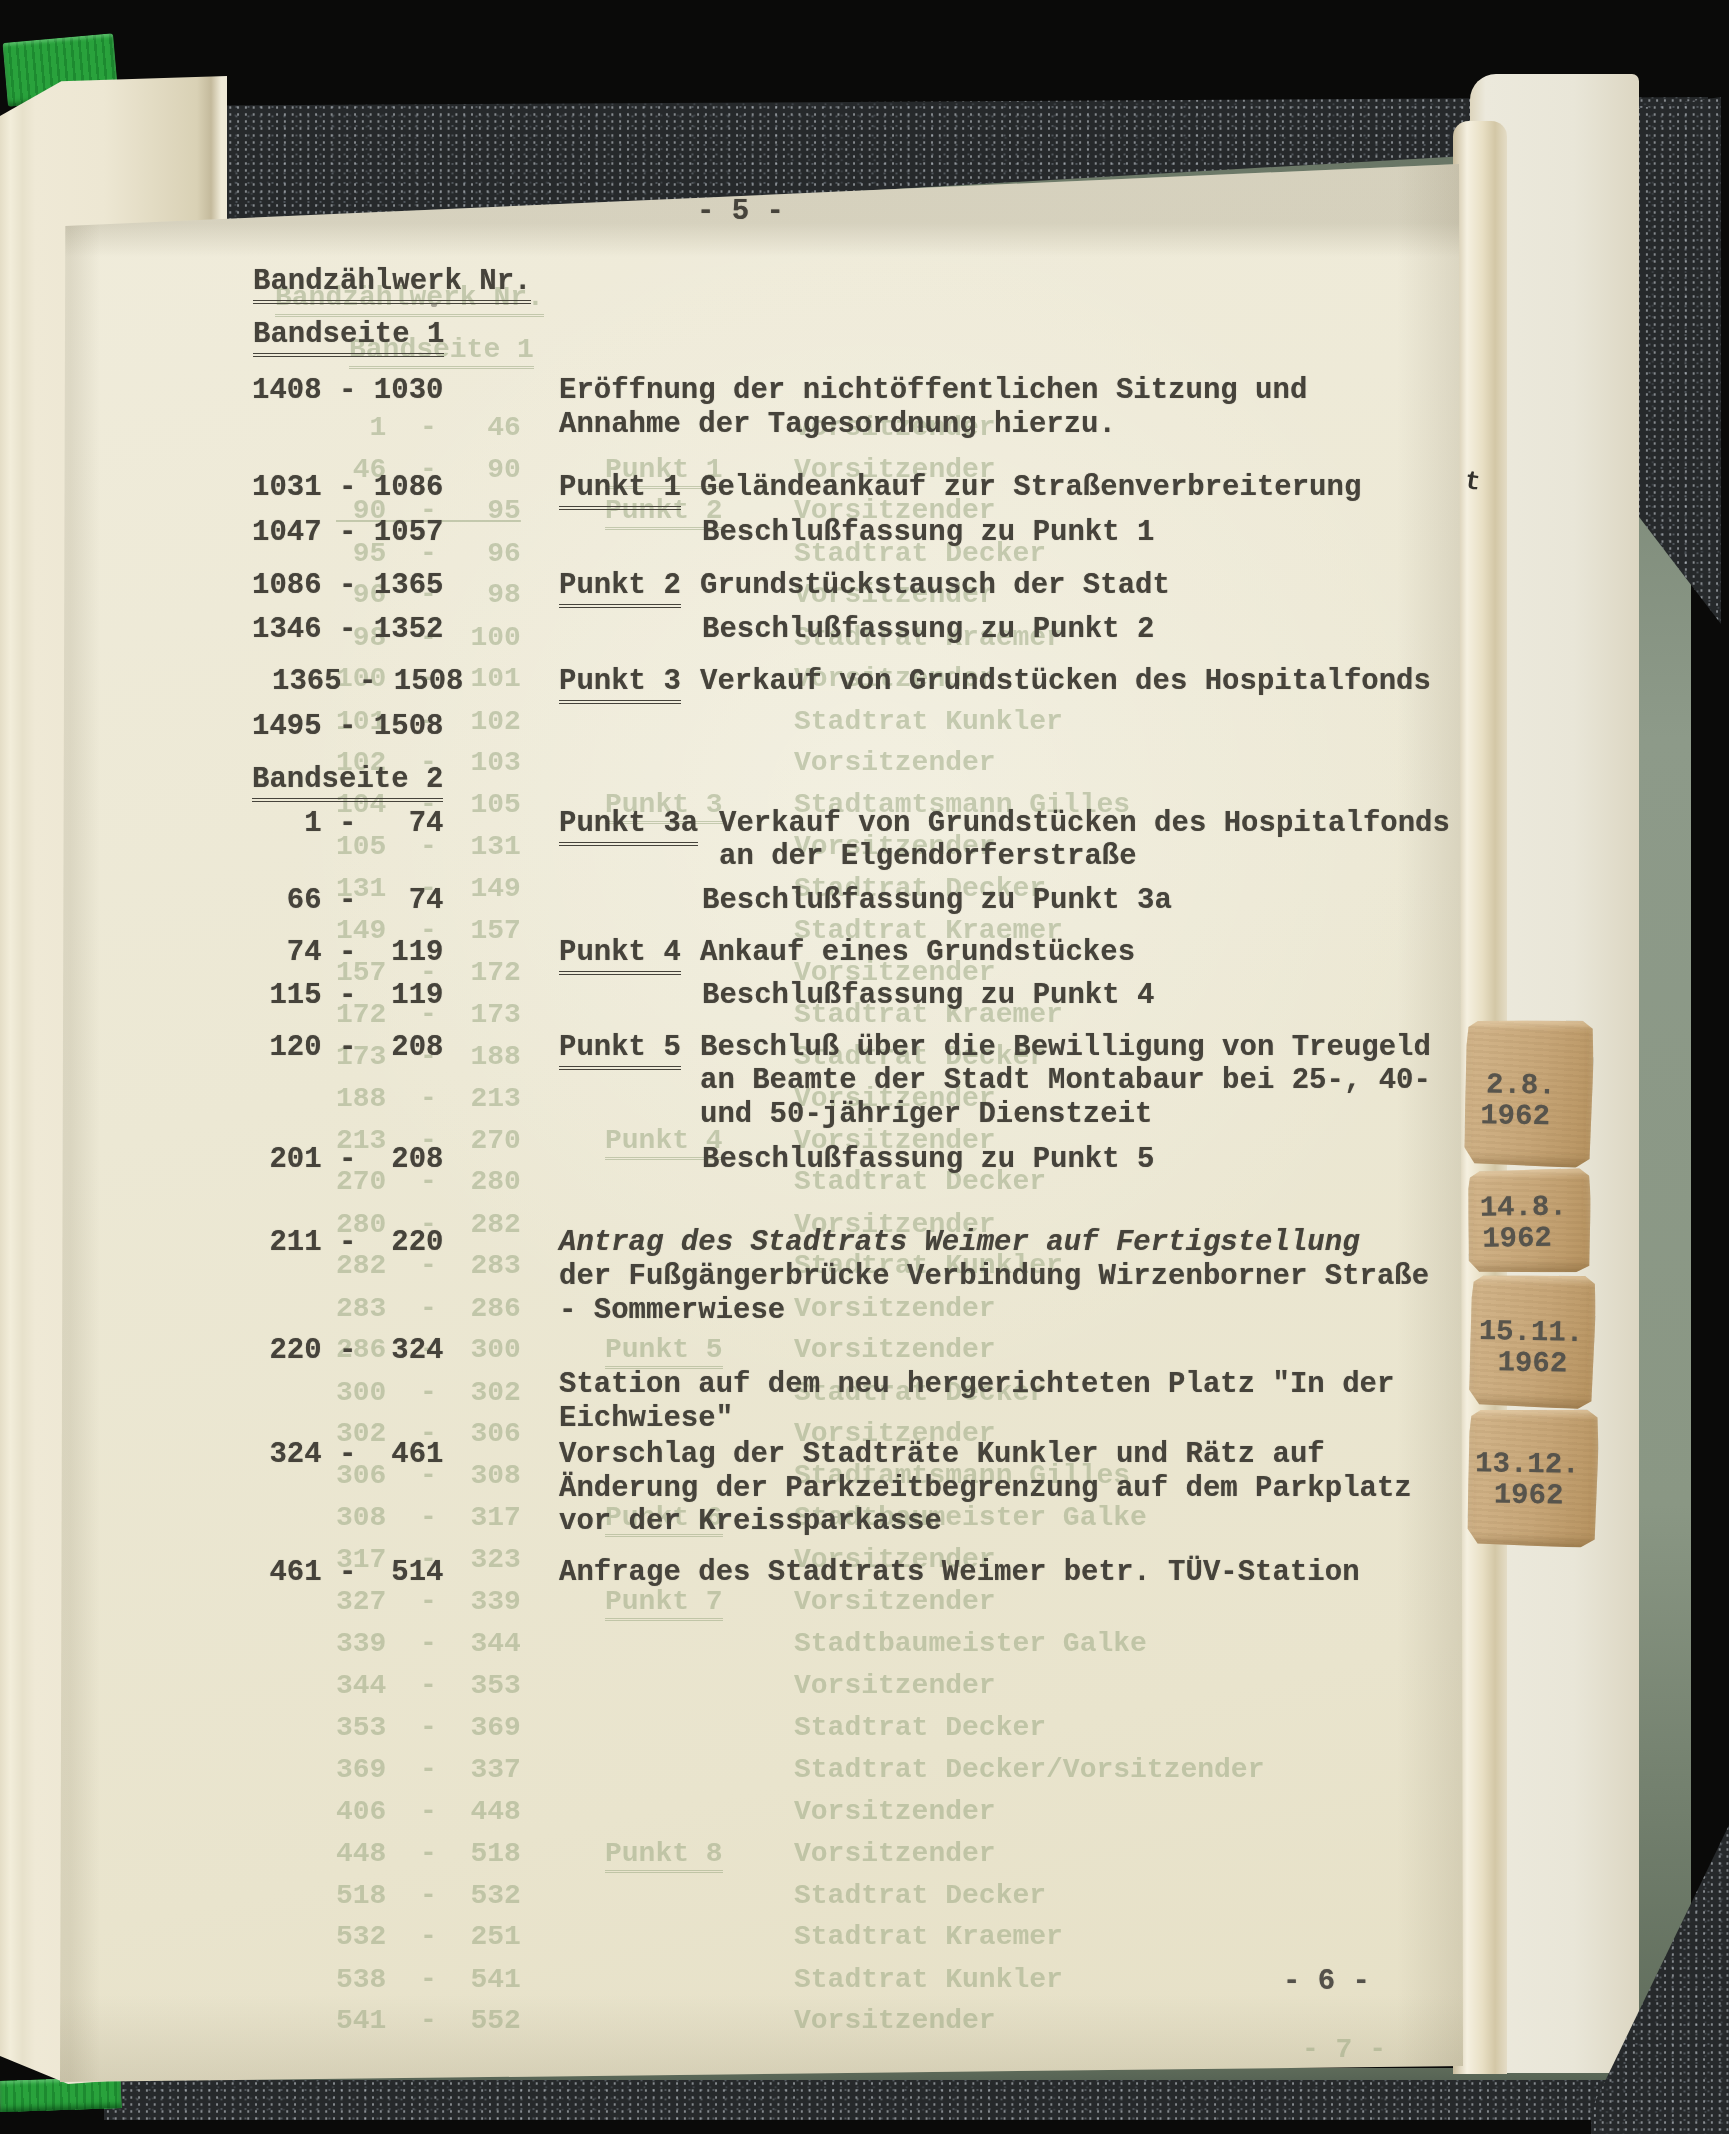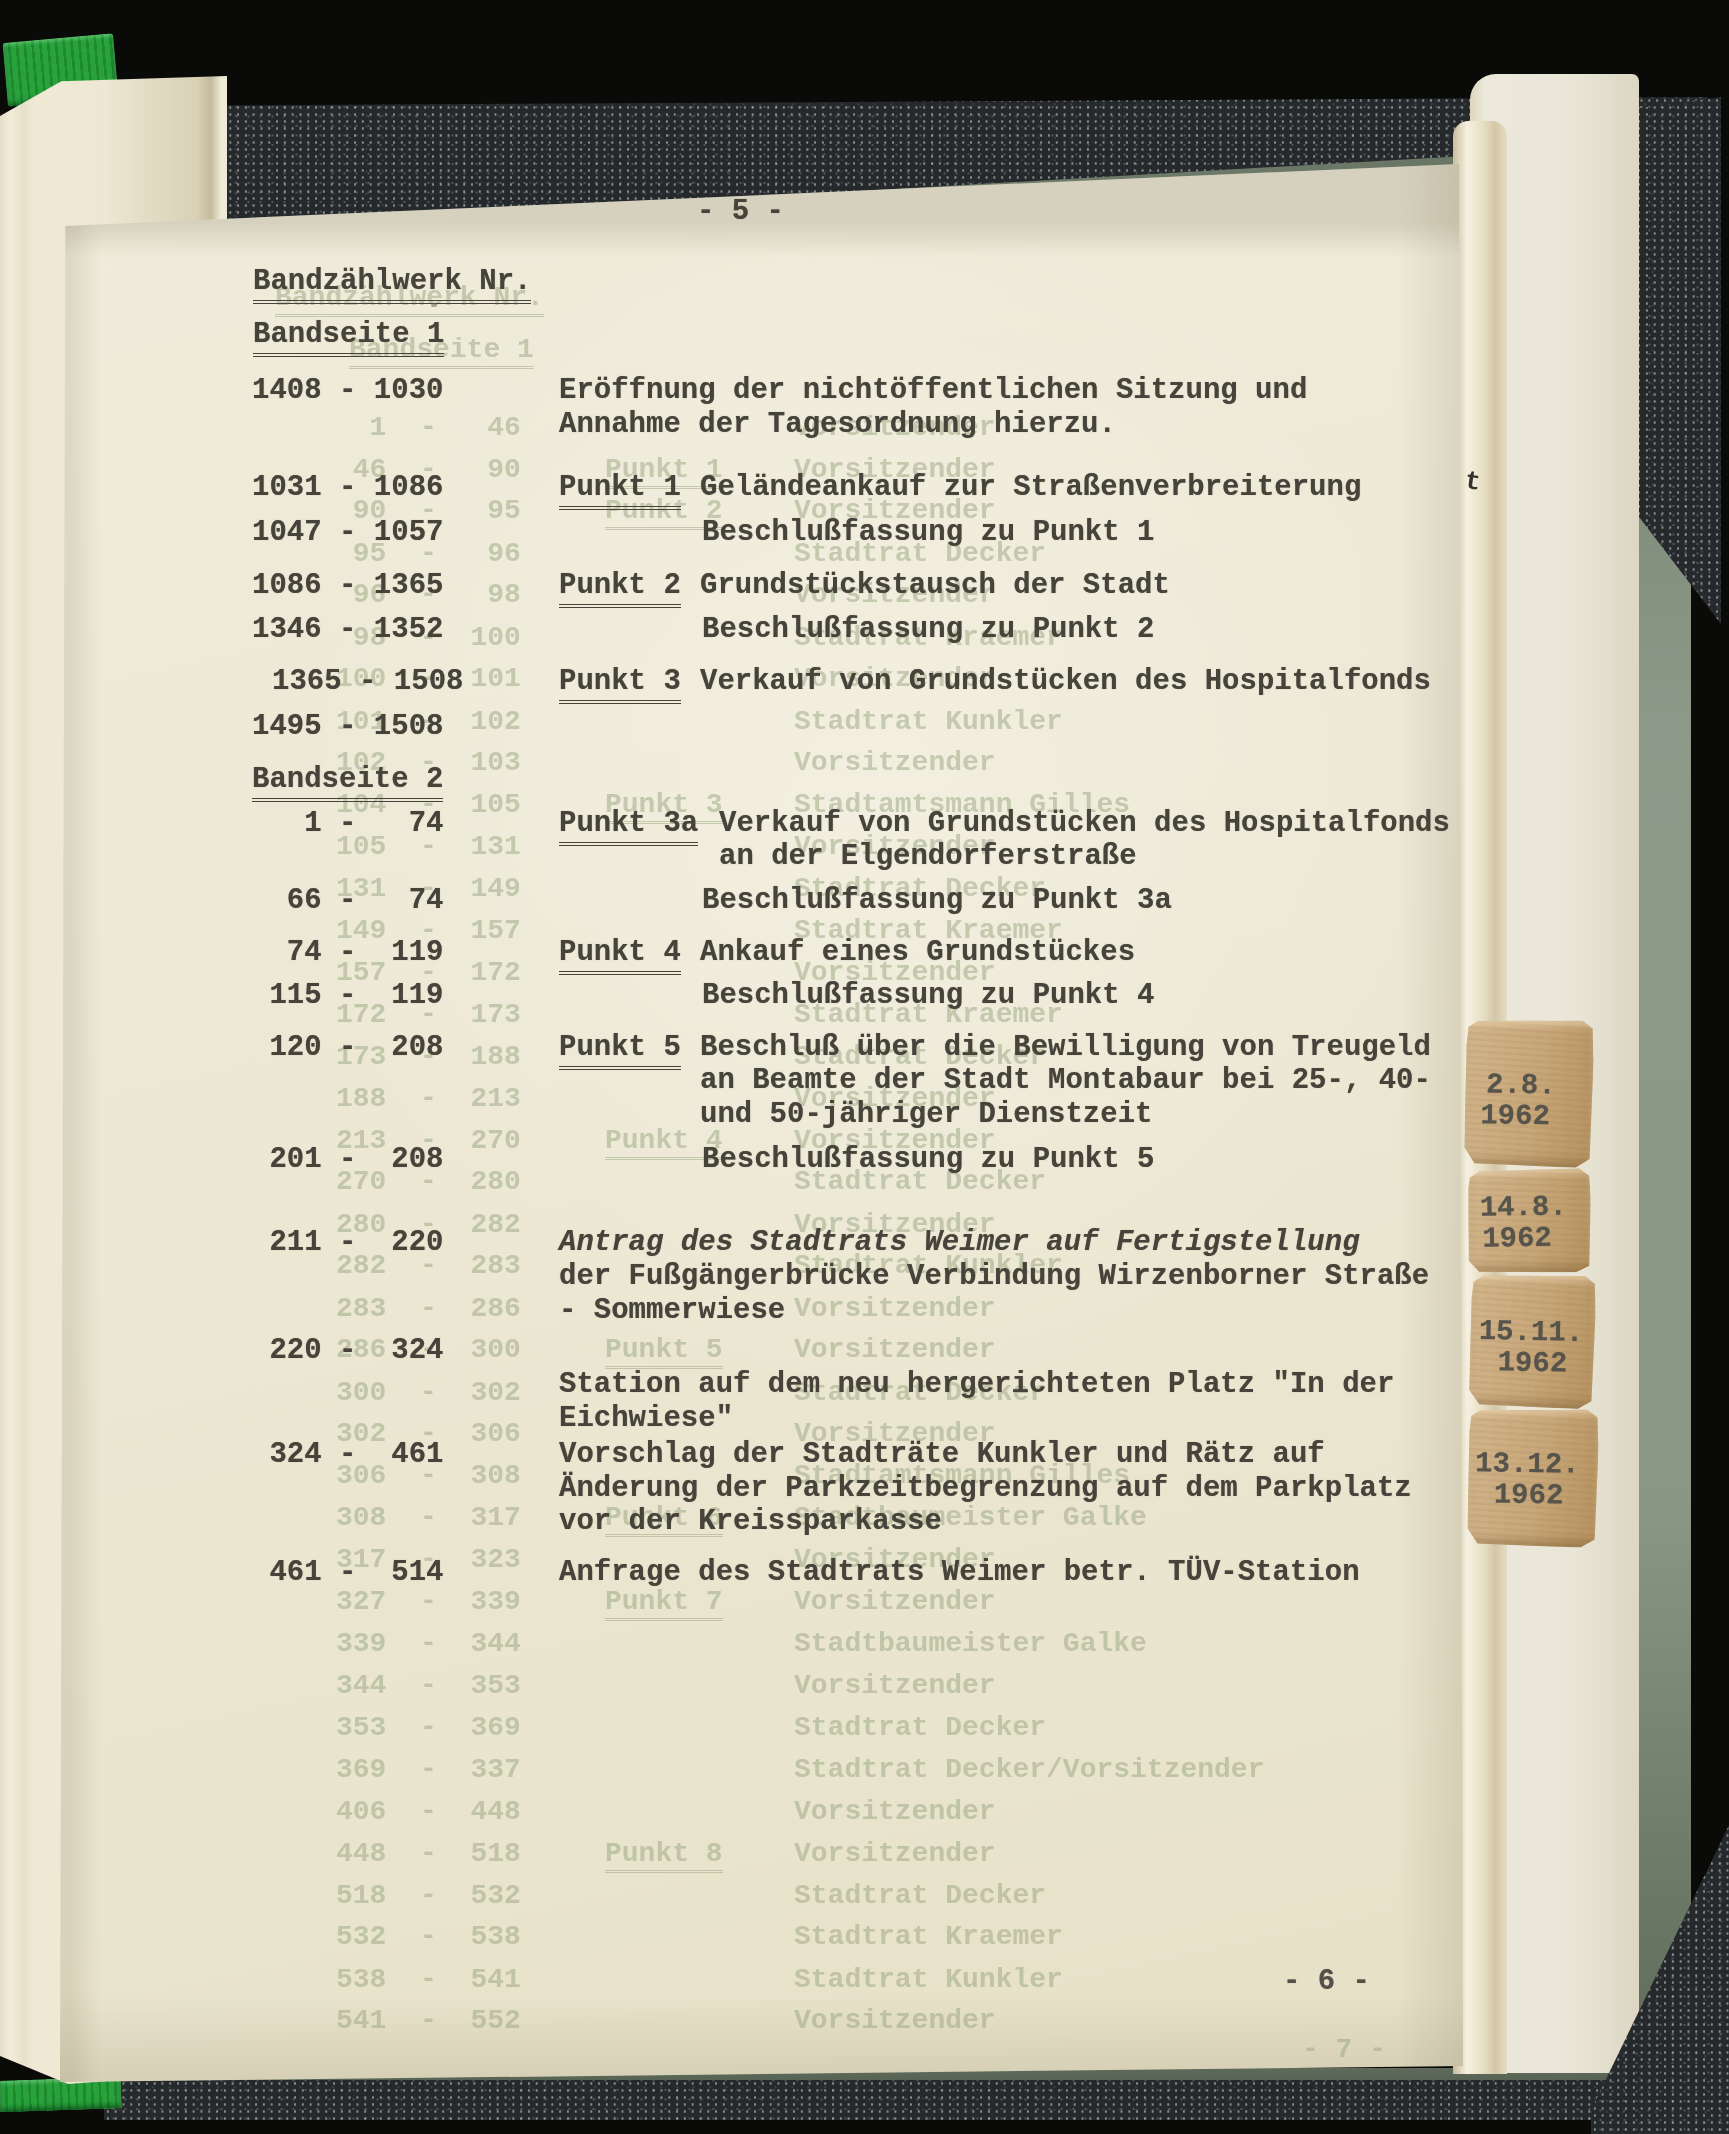--- a/index.html
+++ b/index.html
@@ -102,21 +102,21 @@
   <div class="main-page"></div>
 
   <div id="ghost-layer" style="left:0;top:0;width:100%;height:100%;">
       <div class="ghost" style="left: 275px; top: 282px;"><span class="plabel">Bandzählwerk Nr.</span></div>
       <div class="ghost" style="left: 349px; top: 334px;"><span class="plabel">Bandseite 1</span></div>
       <div class="ghost" style="left: 336px; top: 412px;">  1  -   46</div>
       <div class="ghost" style="left: 794px; top: 412px;">Vorsitzender</div>
       <div class="ghost" style="left: 336px; top: 454px;"> 46  -   90</div>
       <div class="ghost" style="left: 605px; top: 454px;"><span class="plabel">Punkt 1</span></div>
       <div class="ghost" style="left: 794px; top: 454px;">Vorsitzender</div>
-      <div class="ghost" style="left: 336px; top: 495px;"> 90  -   95</div>
+      <div class="ghost" style="left: 336px; top: 495px; text-decoration: underline;"> 90  -   95</div>
       <div class="ghost" style="left: 605px; top: 495px;"><span class="plabel">Punkt 2</span></div>
       <div class="ghost" style="left: 794px; top: 495px;">Vorsitzender</div>
       <div class="ghost" style="left: 336px; top: 538px;"> 95  -   96</div>
       <div class="ghost" style="left: 794px; top: 538px;">Stadtrat Decker</div>
       <div class="ghost" style="left: 336px; top: 579px;"> 96  -   98</div>
       <div class="ghost" style="left: 794px; top: 579px;">Vorsitzender</div>
       <div class="ghost" style="left: 336px; top: 622px;"> 98  -  100</div>
       <div class="ghost" style="left: 794px; top: 622px;">Stadtrat Kraemer</div>
       <div class="ghost" style="left: 336px; top: 663px;">100  -  101</div>
       <div class="ghost" style="left: 794px; top: 663px;">Vorsitzender</div>
@@ -177,21 +177,21 @@
       <div class="ghost" style="left: 794px; top: 1712px;">Stadtrat Decker</div>
       <div class="ghost" style="left: 336px; top: 1754px;">369  -  337</div>
       <div class="ghost" style="left: 794px; top: 1754px;">Stadtrat Decker/Vorsitzender</div>
       <div class="ghost" style="left: 336px; top: 1796px;">406  -  448</div>
       <div class="ghost" style="left: 794px; top: 1796px;">Vorsitzender</div>
       <div class="ghost" style="left: 336px; top: 1838px;">448  -  518</div>
       <div class="ghost" style="left: 605px; top: 1838px;"><span class="plabel">Punkt 8</span></div>
       <div class="ghost" style="left: 794px; top: 1838px;">Vorsitzender</div>
       <div class="ghost" style="left: 336px; top: 1880px;">518  -  532</div>
       <div class="ghost" style="left: 794px; top: 1880px;">Stadtrat Decker</div>
-      <div class="ghost" style="left: 336px; top: 1921px;">532  -  538</div>
+      <div class="ghost" style="left: 336px; top: 1921px;">532  -  251</div>
       <div class="ghost" style="left: 794px; top: 1921px;">Stadtrat Kraemer</div>
       <div class="ghost" style="left: 336px; top: 1964px;">538  -  541</div>
       <div class="ghost" style="left: 794px; top: 1964px;">Stadtrat Kunkler</div>
       <div class="ghost" style="left: 336px; top: 2005px;">541  -  552</div>
       <div class="ghost" style="left: 794px; top: 2005px;">Vorsitzender</div>
     </div>
 
   <div id="text-layer" style="left:0;top:0;width:100%;height:100%;">
     <div class="tw" style="left:697px;top:195px;">- 5 -</div>
     <div class="tw" style="left:253px;top:265px;"><span class="plabel">Bandzählwerk Nr.</span></div>

